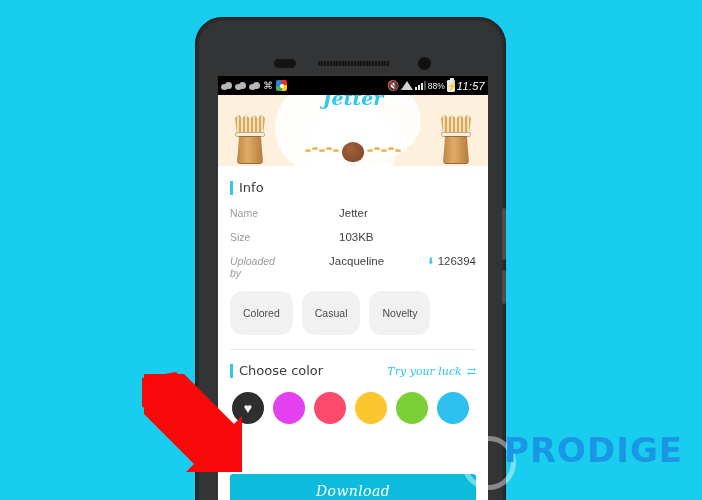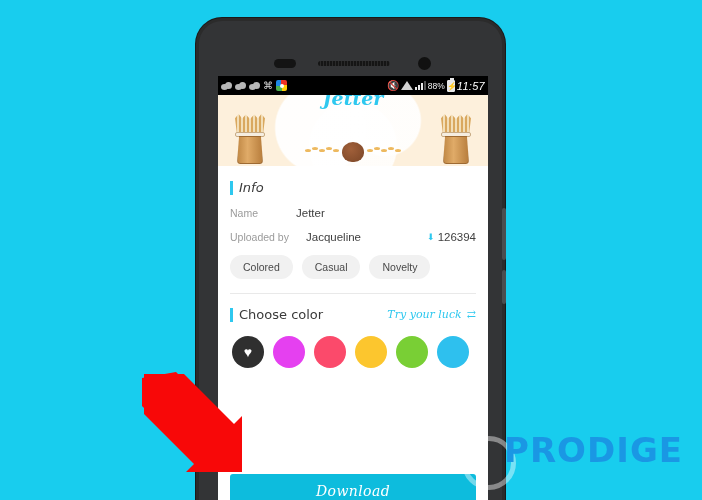--- a/index.html
+++ b/index.html
@@ -158,45 +158,45 @@
   }
 
   
   #content { padding: 0 12px; background: #fff; height: 352px; position: relative;}
 
   .section-head {
     display: flex; align-items: center; gap: 6px;
     font-family: "DejaVu Sans", sans-serif; font-size: 13px; color: #3a3a3a;
   }
   .section-bar { width: 3px; height: 14px; background: #2ec8ef; display: inline-block; }
-  .sec-info { padding-top: 14px; font-style: italic; }
+  .sec-info { padding-top: 14px; }
   .sec-tags { padding-top: 12px; }
 
   .info-row {
-    display: flex; align-items: flex-start; margin-top: 12px; font-size: 11px;
+    display: flex; align-items: flex-start; margin-top: 12px; font-size: 11px; gap: 43px;
   }
   .info-label { color: #9b9b9b; width: 66px; font-size: 10.5px;}
-  .info-label.wide { width: 76px; }
+  .info-label.wide { width: 76px; font-style: italic; }
   .info-value { color: #3f3f3f; font-size: 11.5px; }
   .dl-count {
     margin-left: auto; color: #3f3f3f; font-size: 11.5px;
     display: flex; align-items: center; gap: 3px;
   }
   .dl-arrow { color: #2ec8ef; font-size: 9px; }
 
   .tag-row { display: flex; gap: 9px; margin-top: 12px; }
   .tag {
     background: #f1f1f1; border-radius: 13px;
-    padding: 6px 13px; font-size: 10.5px; color: #4a4a4a;
+    padding: 16px 13px; font-size: 10.5px; color: #4a4a4a;
   }
 
   .divider { height: 1px; background: #e9e9e9; margin: 14px 0 0; }
 
   .color-head {
-    display: flex; align-items: center; margin-top: 13px;
+    display: flex; align-items: flex-end; margin-top: 13px;
   }
   .luck {
     margin-left: auto; display: flex; align-items: center; gap: 5px;
     color: #2ec8ef; font-size: 11px;
     font-family: "DejaVu Serif", serif; font-style: italic;
   }
   .shuffle-ico { color: #2ec8ef; font-size: 11px; }
 
   .swatch-row { display: flex; gap: 9px; margin-top: 14px; padding-left: 2px; }
   .swatch {
@@ -314,20 +314,24 @@
       <div class="section-head sec-info">
         <span class="section-bar"></span>
         <span>Info</span>
       </div>
 
       <div class="info-row">
         <span class="info-label">Name</span>
         <span class="info-value">Jetter</span>
       </div>
       <div class="info-row">
+        <span class="info-label">Size</span>
+        <span class="info-value">103KB</span>
+      </div>
+      <div class="info-row">
         <span class="info-label wide">Uploaded by</span>
         <span class="info-value">Jacqueline</span>
         <span class="dl-count">
           <span class="dl-arrow">⬇</span>
           <span>126394</span>
         </span>
       </div>
 
       <div class="tag-row">
         <span class="tag">Colored</span>

